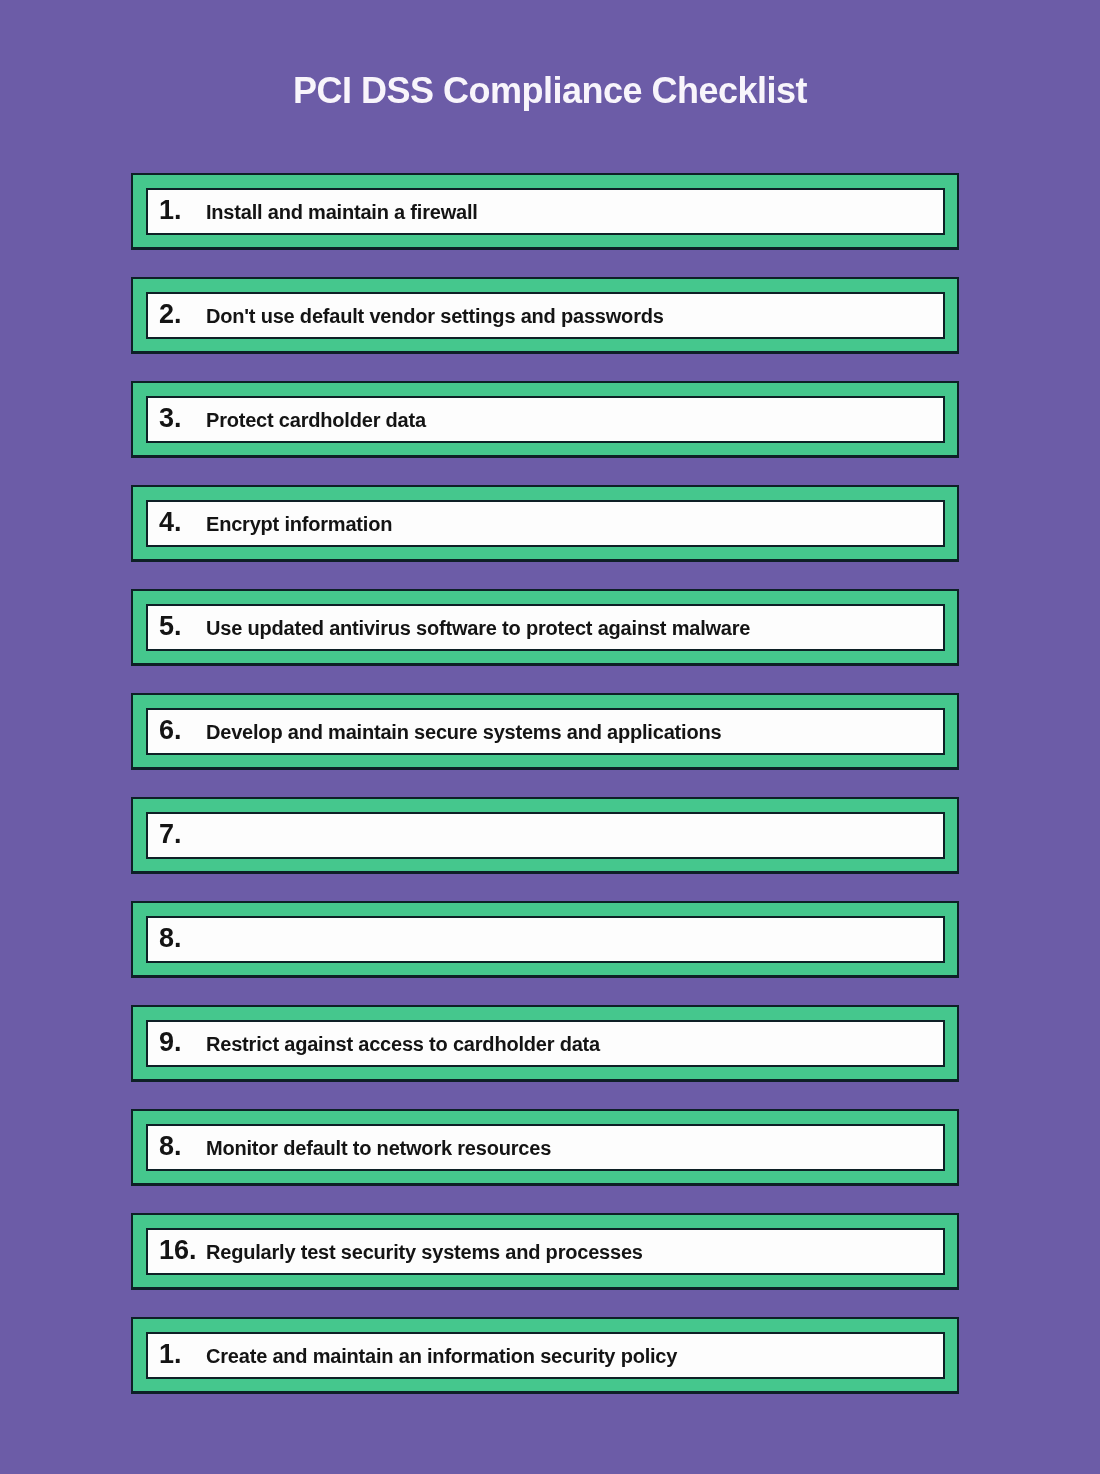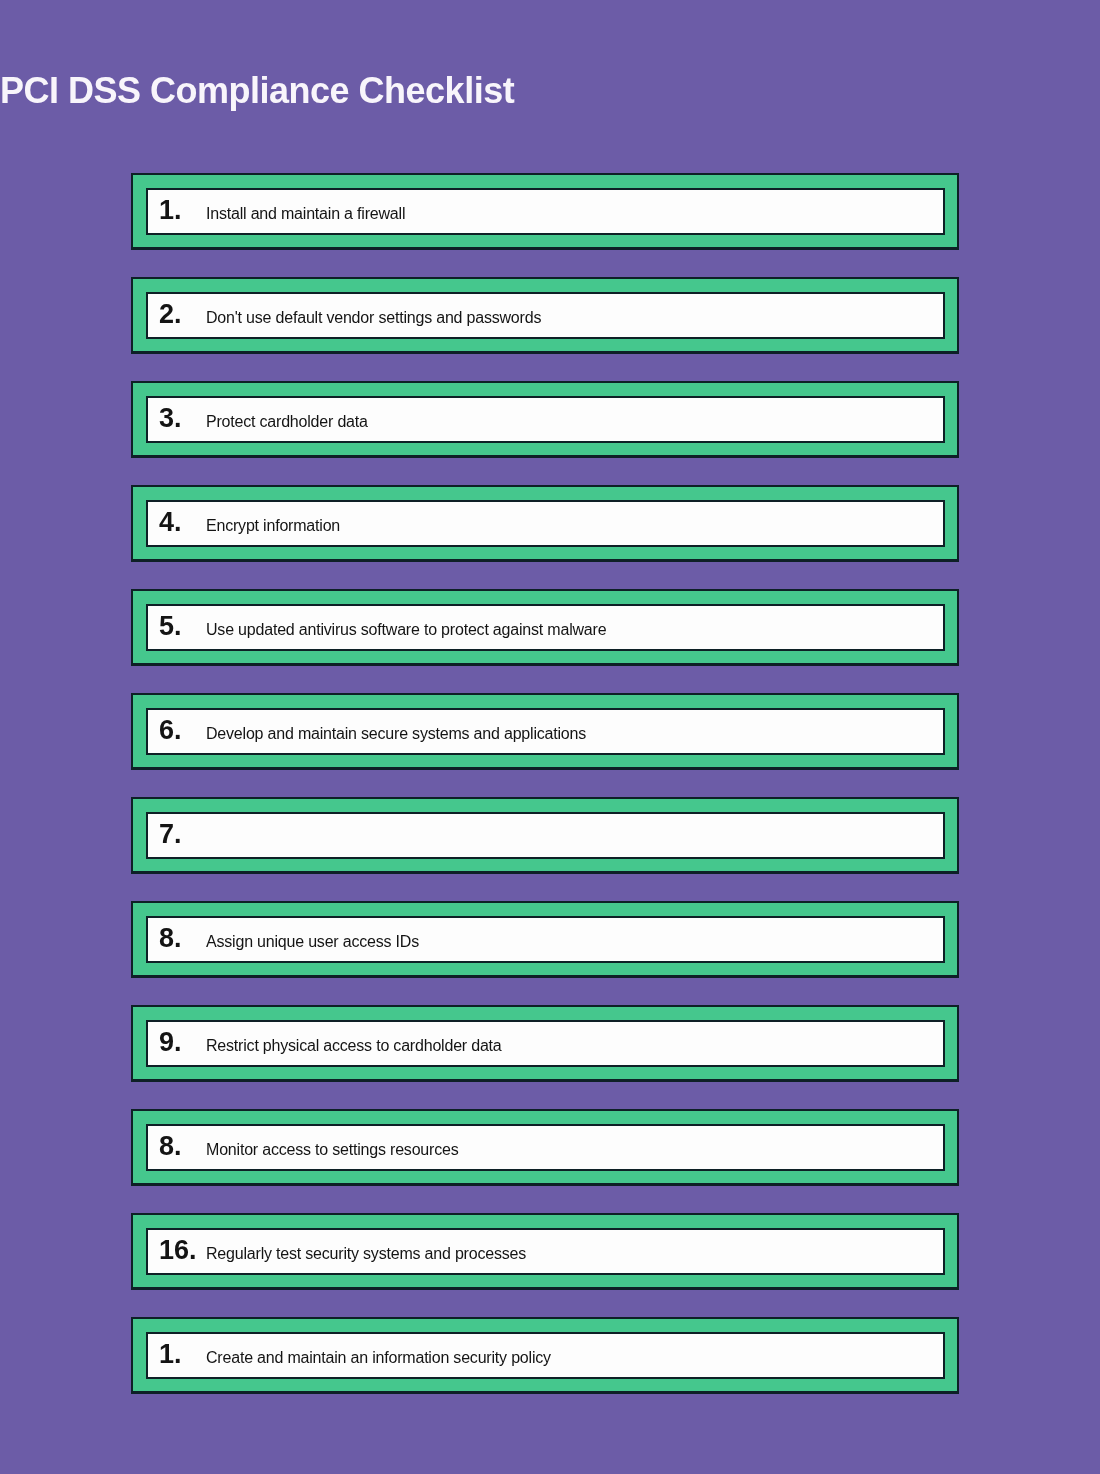--- a/index.html
+++ b/index.html
@@ -12,21 +12,21 @@
   }
   *{margin:0;padding:0;box-sizing:border-box;}
   html,body{width:1100px;height:1474px;}
   body{
     background:var(--bg);
     font-family:"Liberation Sans", sans-serif;
     overflow:hidden;
   }
   .page-title{
     padding-top:70px;
-    text-align:left;
+    text-align:center;
     font-size:36px;
     line-height:42px;
     font-weight:700;
     color:var(--title);
     letter-spacing:-0.5px;
   }
   .checklist{
     width:828px;
     margin:61px 0 0 131px;
   }
@@ -49,22 +49,22 @@
   }
   .item-number{
     font-size:27px;
     font-weight:700;
     color:var(--text);
     min-width:47px;
     line-height:40px;
     flex:0 0 auto;
   }
   .item-label{
-    font-size:16px;
-    font-weight:400;
+    font-size:20px;
+    font-weight:700;
     color:var(--text);
     line-height:40px;
     letter-spacing:-0.2px;
     white-space:nowrap;
   }
 </style>
 </head>
 <body>
 
 <h1 class="page-title">PCI DSS Compliance Checklist</h1>
@@ -114,35 +114,34 @@
 
   <div class="checklist-item">
     <div class="item-card">
       <span class="item-number">7.</span>
     </div>
   </div>
 
   <div class="checklist-item">
     <div class="item-card">
       <span class="item-number">8.</span>
-      <span class="item-label">Assign unique user access IDs</span>
     </div>
   </div>
 
   <div class="checklist-item">
     <div class="item-card">
       <span class="item-number">9.</span>
-      <span class="item-label">Restrict physical access to cardholder data</span>
+      <span class="item-label">Restrict against access to cardholder data</span>
     </div>
   </div>
 
   <div class="checklist-item">
     <div class="item-card">
       <span class="item-number">8.</span>
-      <span class="item-label">Monitor access to settings resources</span>
+      <span class="item-label">Monitor default to network resources</span>
     </div>
   </div>
 
   <div class="checklist-item">
     <div class="item-card">
       <span class="item-number">16.</span>
       <span class="item-label">Regularly test security systems and processes</span>
     </div>
   </div>
 

